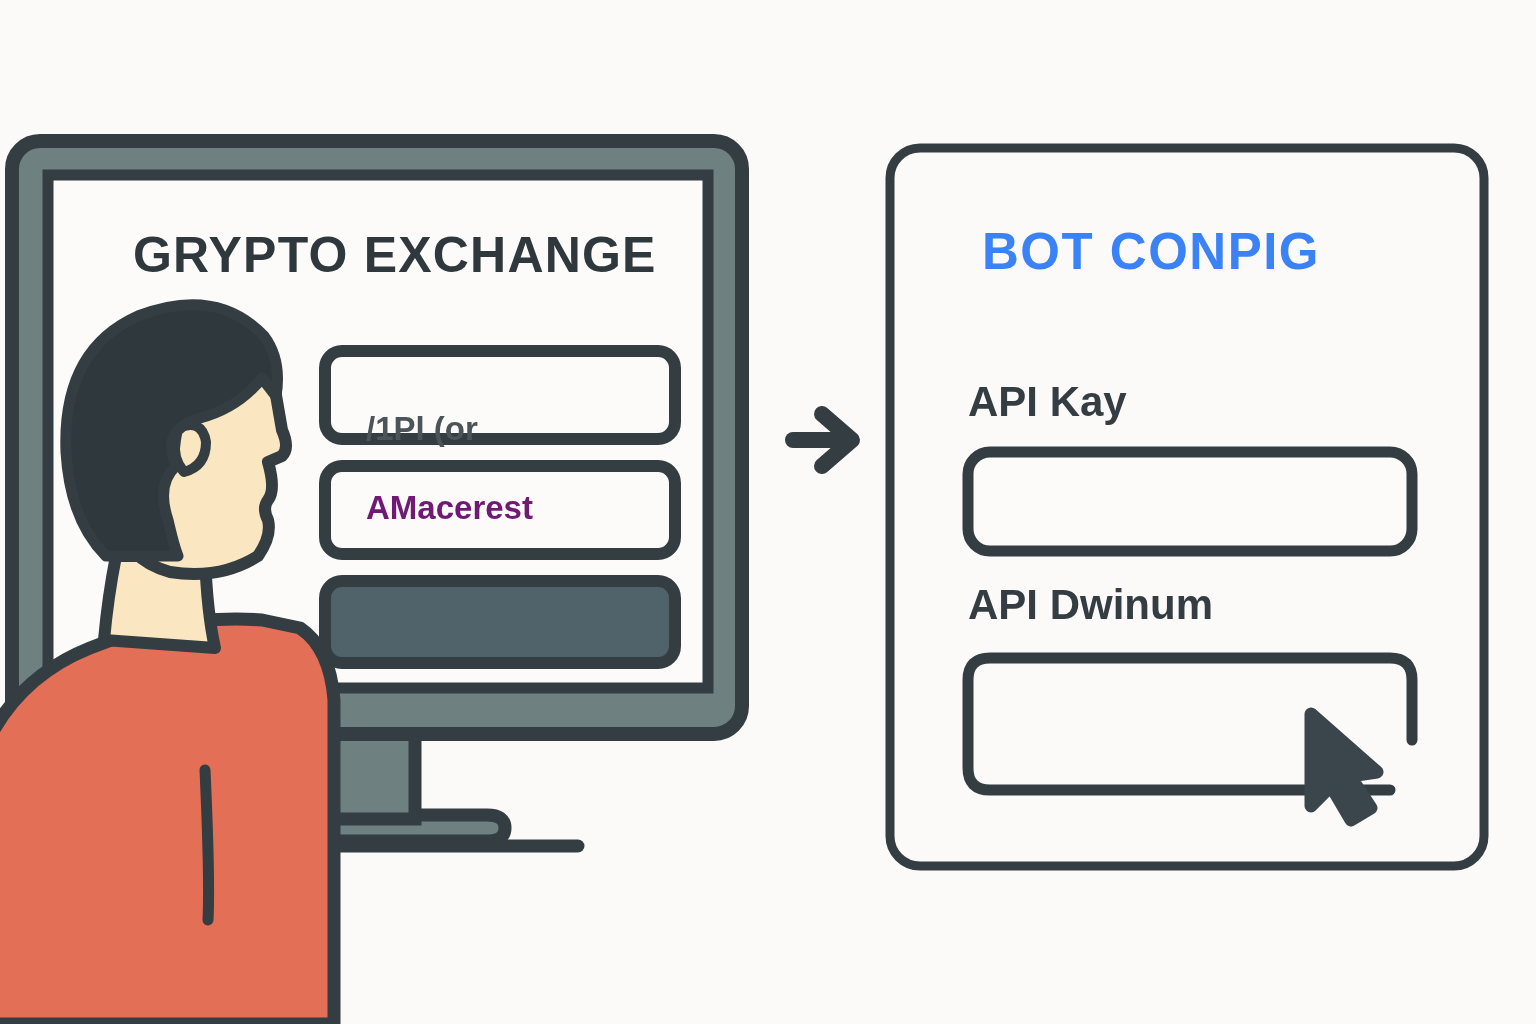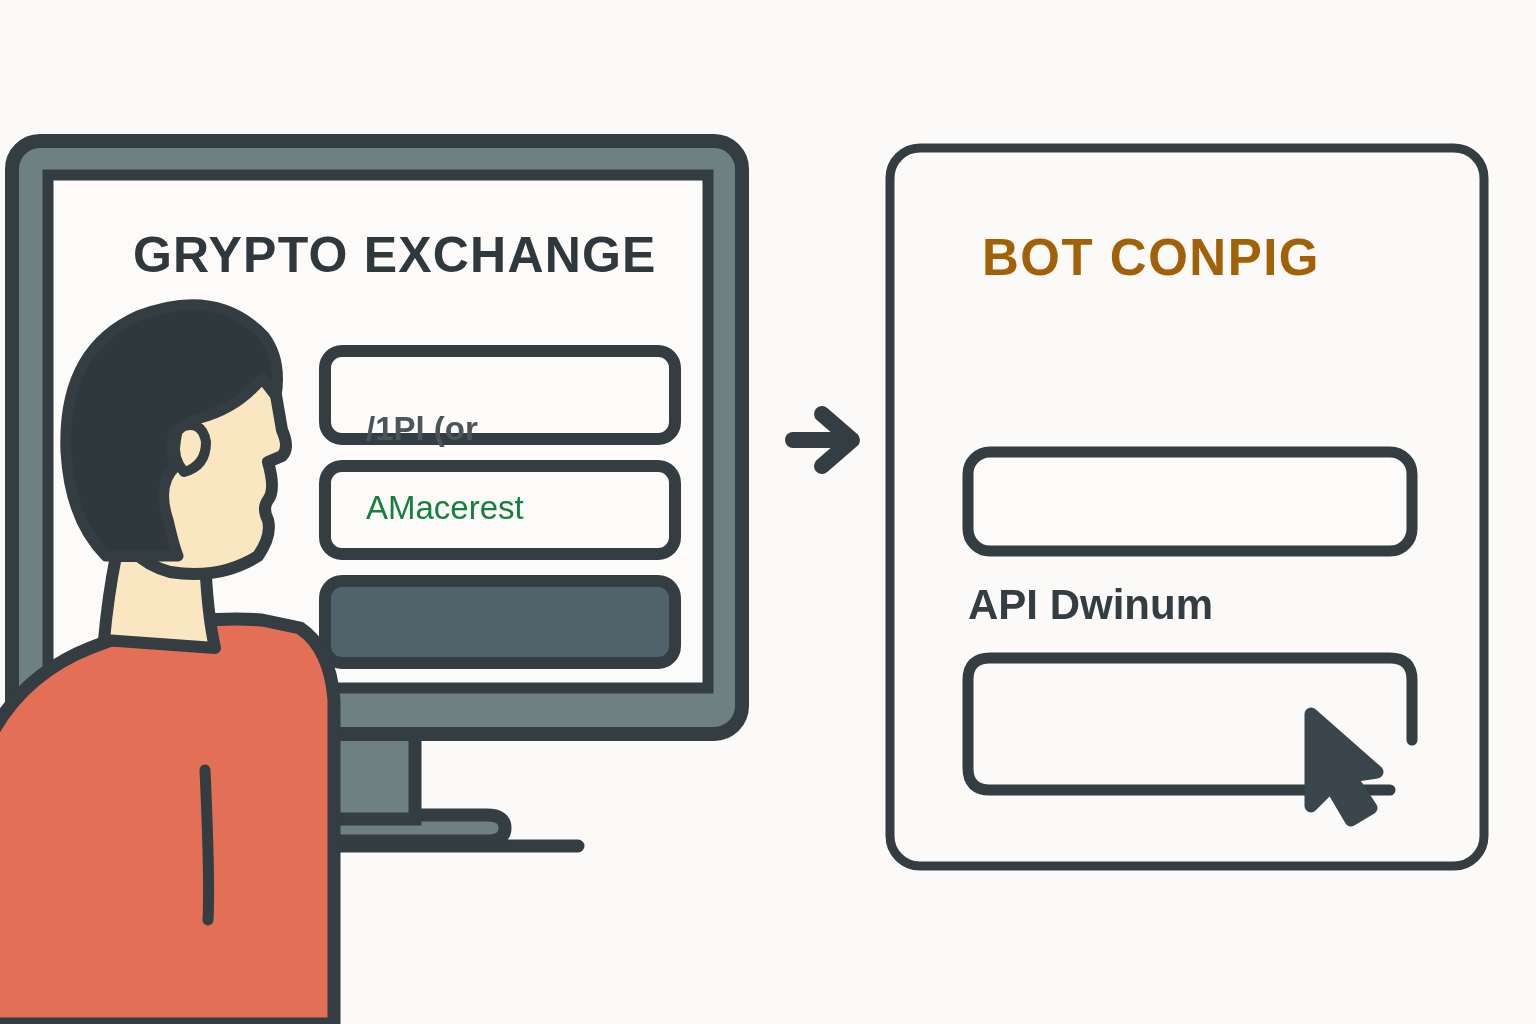--- a/index.html
+++ b/index.html
@@ -54,39 +54,39 @@
     top: 374px;
     font-size: 33px;
     font-weight: 600;
     color: #4a5459;
     margin-top: 36px;
   }
   #field-2-text {
     left: 366px;
     top: 489px;
     font-size: 33px;
-    font-weight: 400;
-    color: #15803d;
+    font-weight: 700;
+    color: #701a75;
     text-align: right;
   }
   #button-text {
     left: 348px;
     top: 600px;
     font-size: 31px;
     font-weight: 700;
     color: #f4f4f1;
   }
   
   #panel-title {
     left: 982px;
-    top: 228px;
+    top: 222px;
     font-size: 51px;
     font-weight: 700;
     letter-spacing: 1.5px;
-    color: #a16207;
+    color: #3b82f6;
   }
   #api-key-label {
     left: 968px;
     top: 378px;
     font-size: 42px;
     font-weight: 600;
     color: #343d42;
   }
   #api-secret-label {
     left: 968px;
@@ -201,17 +201,18 @@
 
     <div class="txt" id="screen-title">GRYPTO EXCHANGE</div>
 
     <div class="txt" id="field-1-text">/1Pl (or</div>
 
     <div class="txt" id="field-2-text">AMacerest</div>
 
 
     <div class="txt" id="panel-title">BOT CONPIG</div>
 
+    <div class="txt" id="api-key-label">API Kay</div>
 
     <div class="txt" id="api-secret-label">API Dwinum</div>
 
   </div>
 </div>
 
 </body></html>

